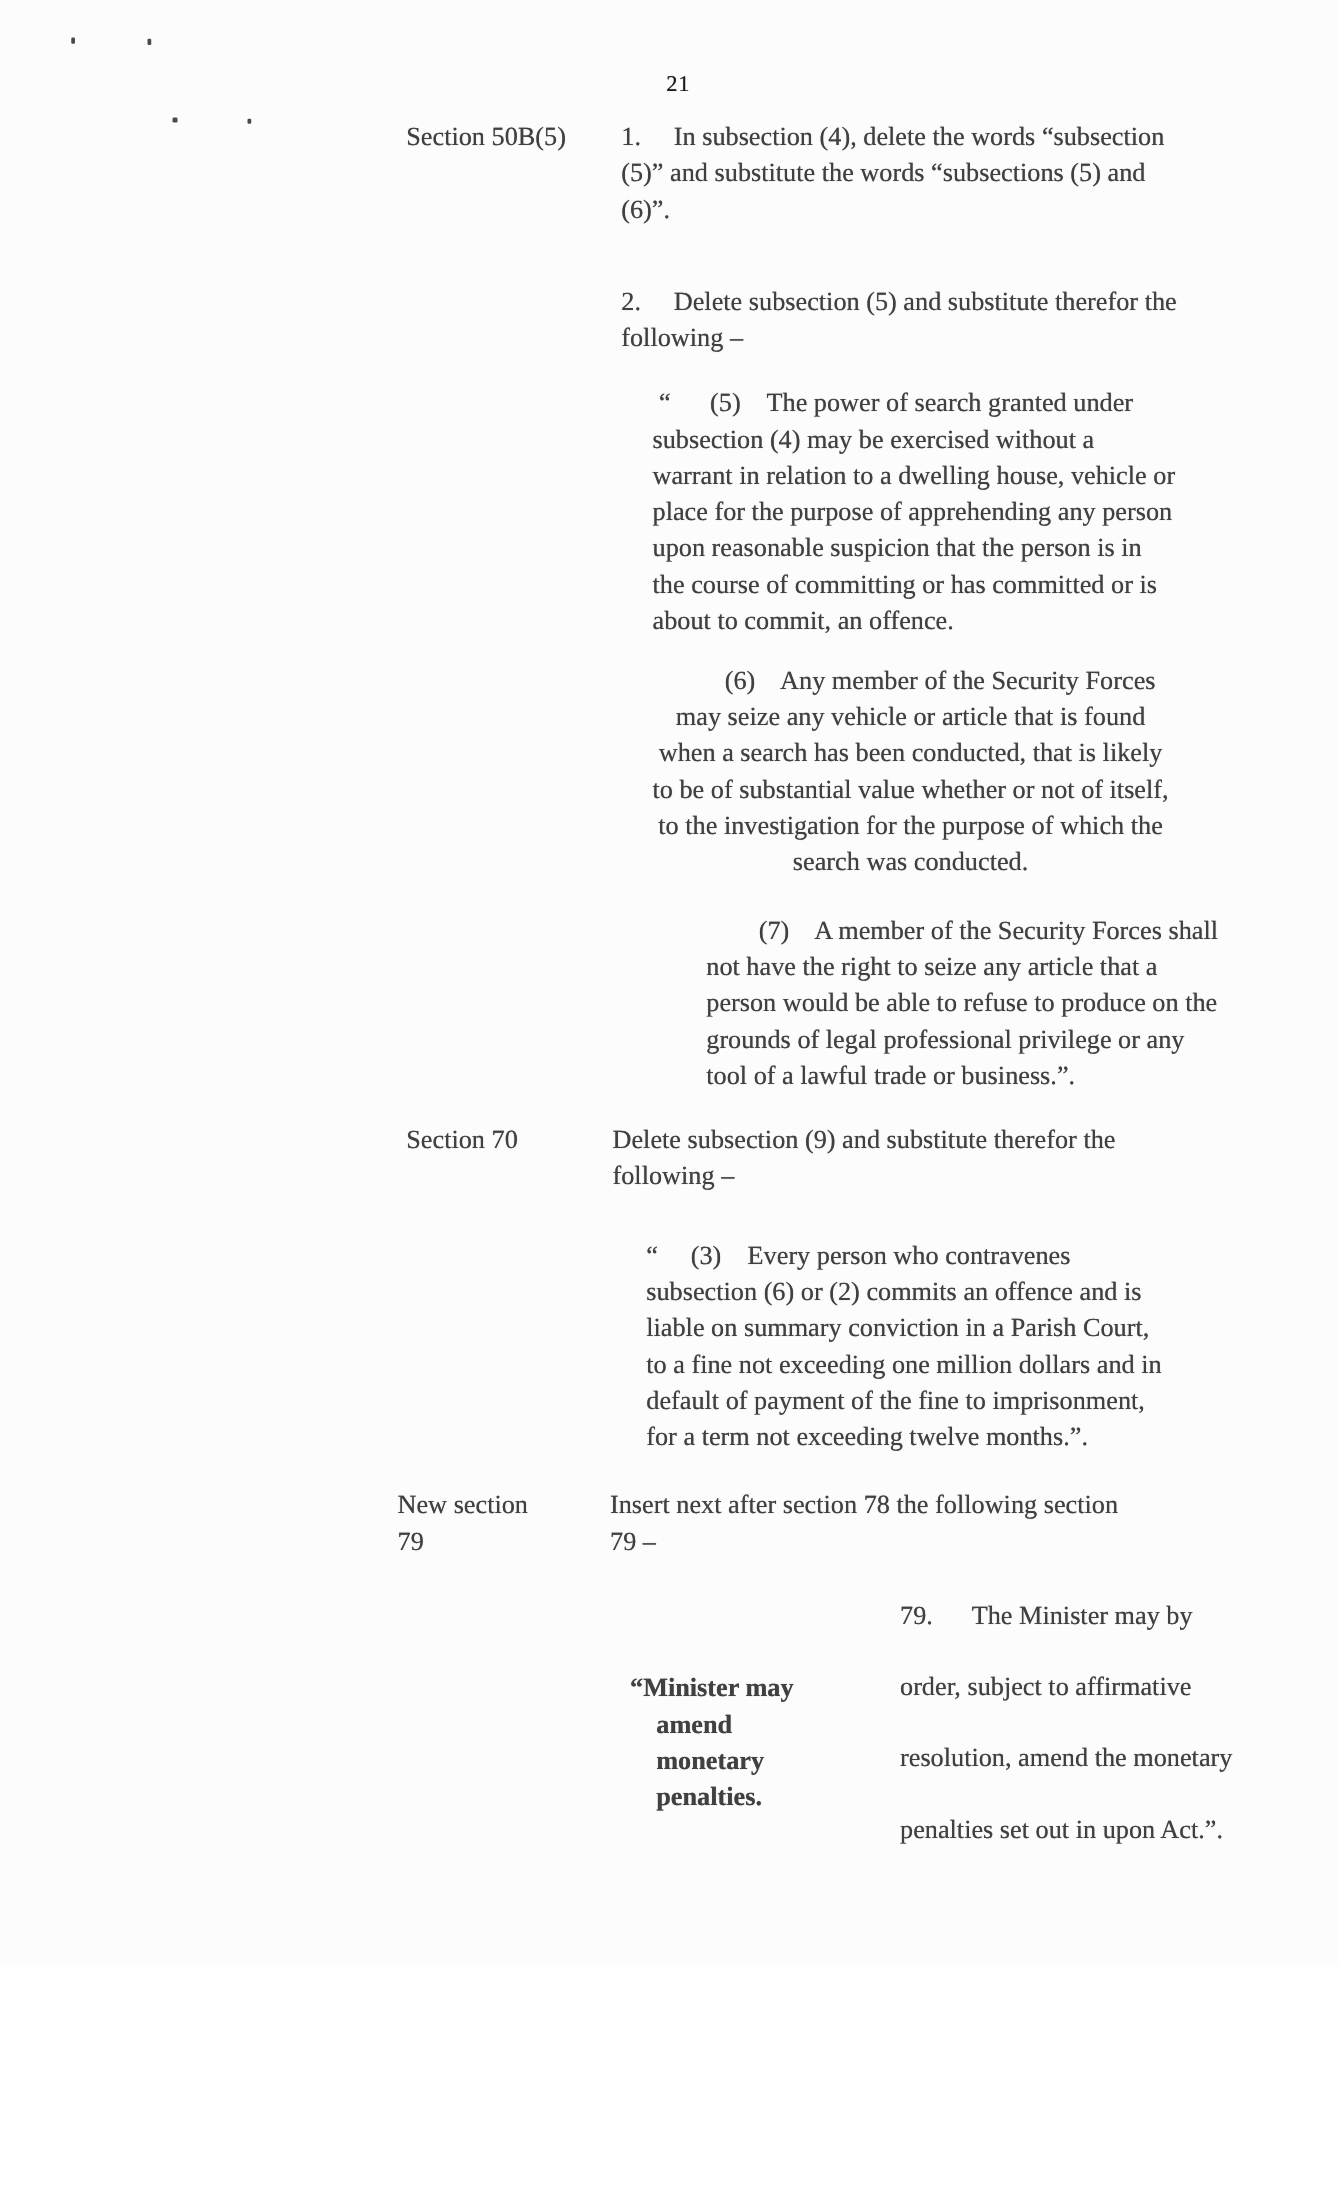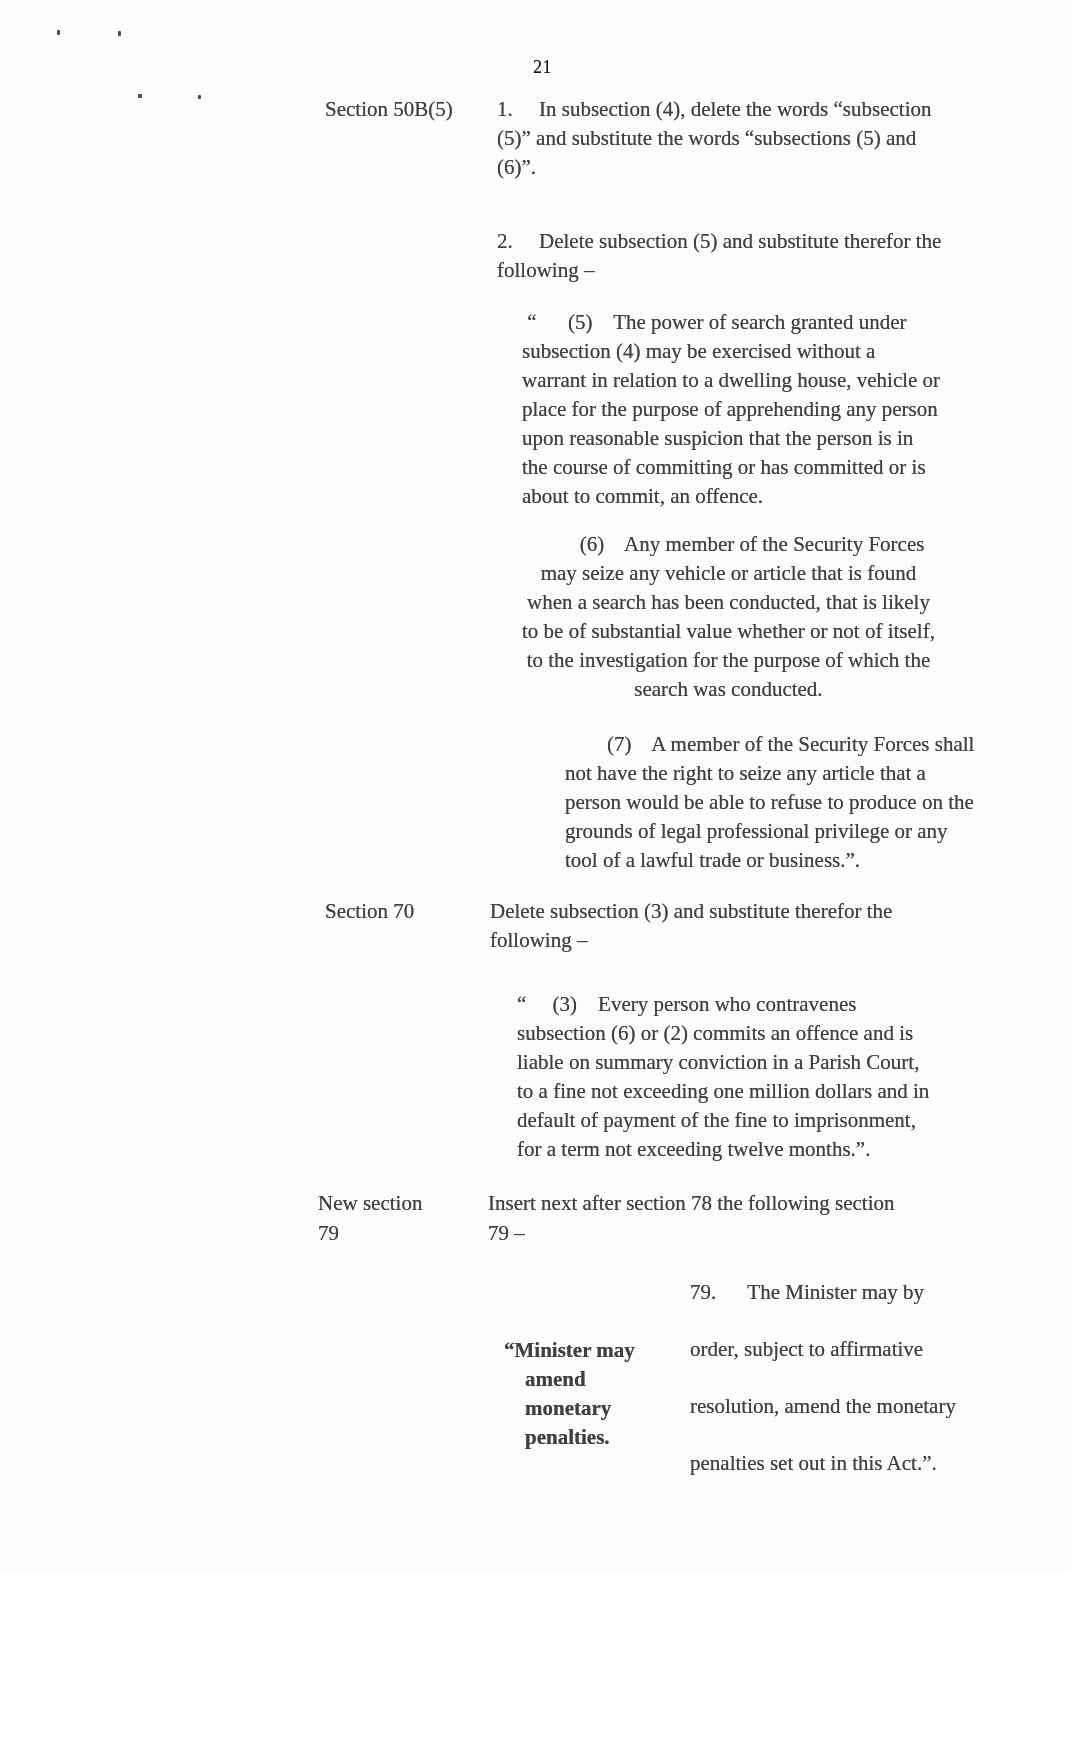--- a/index.html
+++ b/index.html
@@ -18,21 +18,21 @@
   }
   .abs { position: absolute; }
   .txt {
     font-size: 21px;
     line-height: 29px;
     color: #404040;
     text-shadow: 0 0 0.6px rgba(25,25,25,0.65);
   }
   .tline { white-space: pre; }
   .lh30 .tline { line-height: 30px; }
-  .lh57 .tline { line-height: 57px; }
+  .lh57 .tline { line-height: 57px; margin-left: 30px; }
   .bold { font-weight: 700; }
   .page-number {
     font-size: 18px;
     line-height: 20px;
     letter-spacing: 0.5px;
     text-shadow: 0 0 0.6px rgba(25,25,25,0.65);
   }
   .speck {
     position: absolute;
     background: #4a4a4a;
@@ -87,21 +87,21 @@
       <div class="tline">        (7)    A member of the Security Forces shall</div>
       <div class="tline">not have the right to seize any article that a</div>
       <div class="tline">person would be able to refuse to produce on the</div>
       <div class="tline">grounds of legal professional privilege or any</div>
       <div class="tline">tool of a lawful trade or business.”.</div>
     </div>
 
   <div class="abs txt" style="left:325px;top:897px;">Section 70</div>
 
   <div class="abs txt" style="left:490px;top:897px;">
-      <div class="tline">Delete subsection (3) and substitute therefor the</div>
+      <div class="tline">Delete subsection (9) and substitute therefor the</div>
       <div class="tline">following –</div>
     </div>
 
   <div class="abs txt" style="left:517px;top:990px;">
       <div class="tline">“     (3)    Every person who contravenes</div>
       <div class="tline">subsection (6) or (2) commits an offence and is</div>
       <div class="tline">liable on summary conviction in a Parish Court,</div>
       <div class="tline">to a fine not exceeding one million dollars and in</div>
       <div class="tline">default of payment of the fine to imprisonment,</div>
       <div class="tline">for a term not exceeding twelve months.”.</div>
@@ -121,16 +121,16 @@
       <div class="tline">“Minister may</div>
       <div class="tline">    amend</div>
       <div class="tline">    monetary</div>
       <div class="tline">    penalties.</div>
     </div>
 
   <div class="abs txt lh57" style="left:690px;top:1264px;">
       <div class="tline">79.      The Minister may by</div>
       <div class="tline">order, subject to affirmative</div>
       <div class="tline">resolution, amend the monetary</div>
-      <div class="tline">penalties set out in this Act.”.</div>
+      <div class="tline">penalties set out in upon Act.”.</div>
     </div>
 
 </div>
 
 </body></html>

